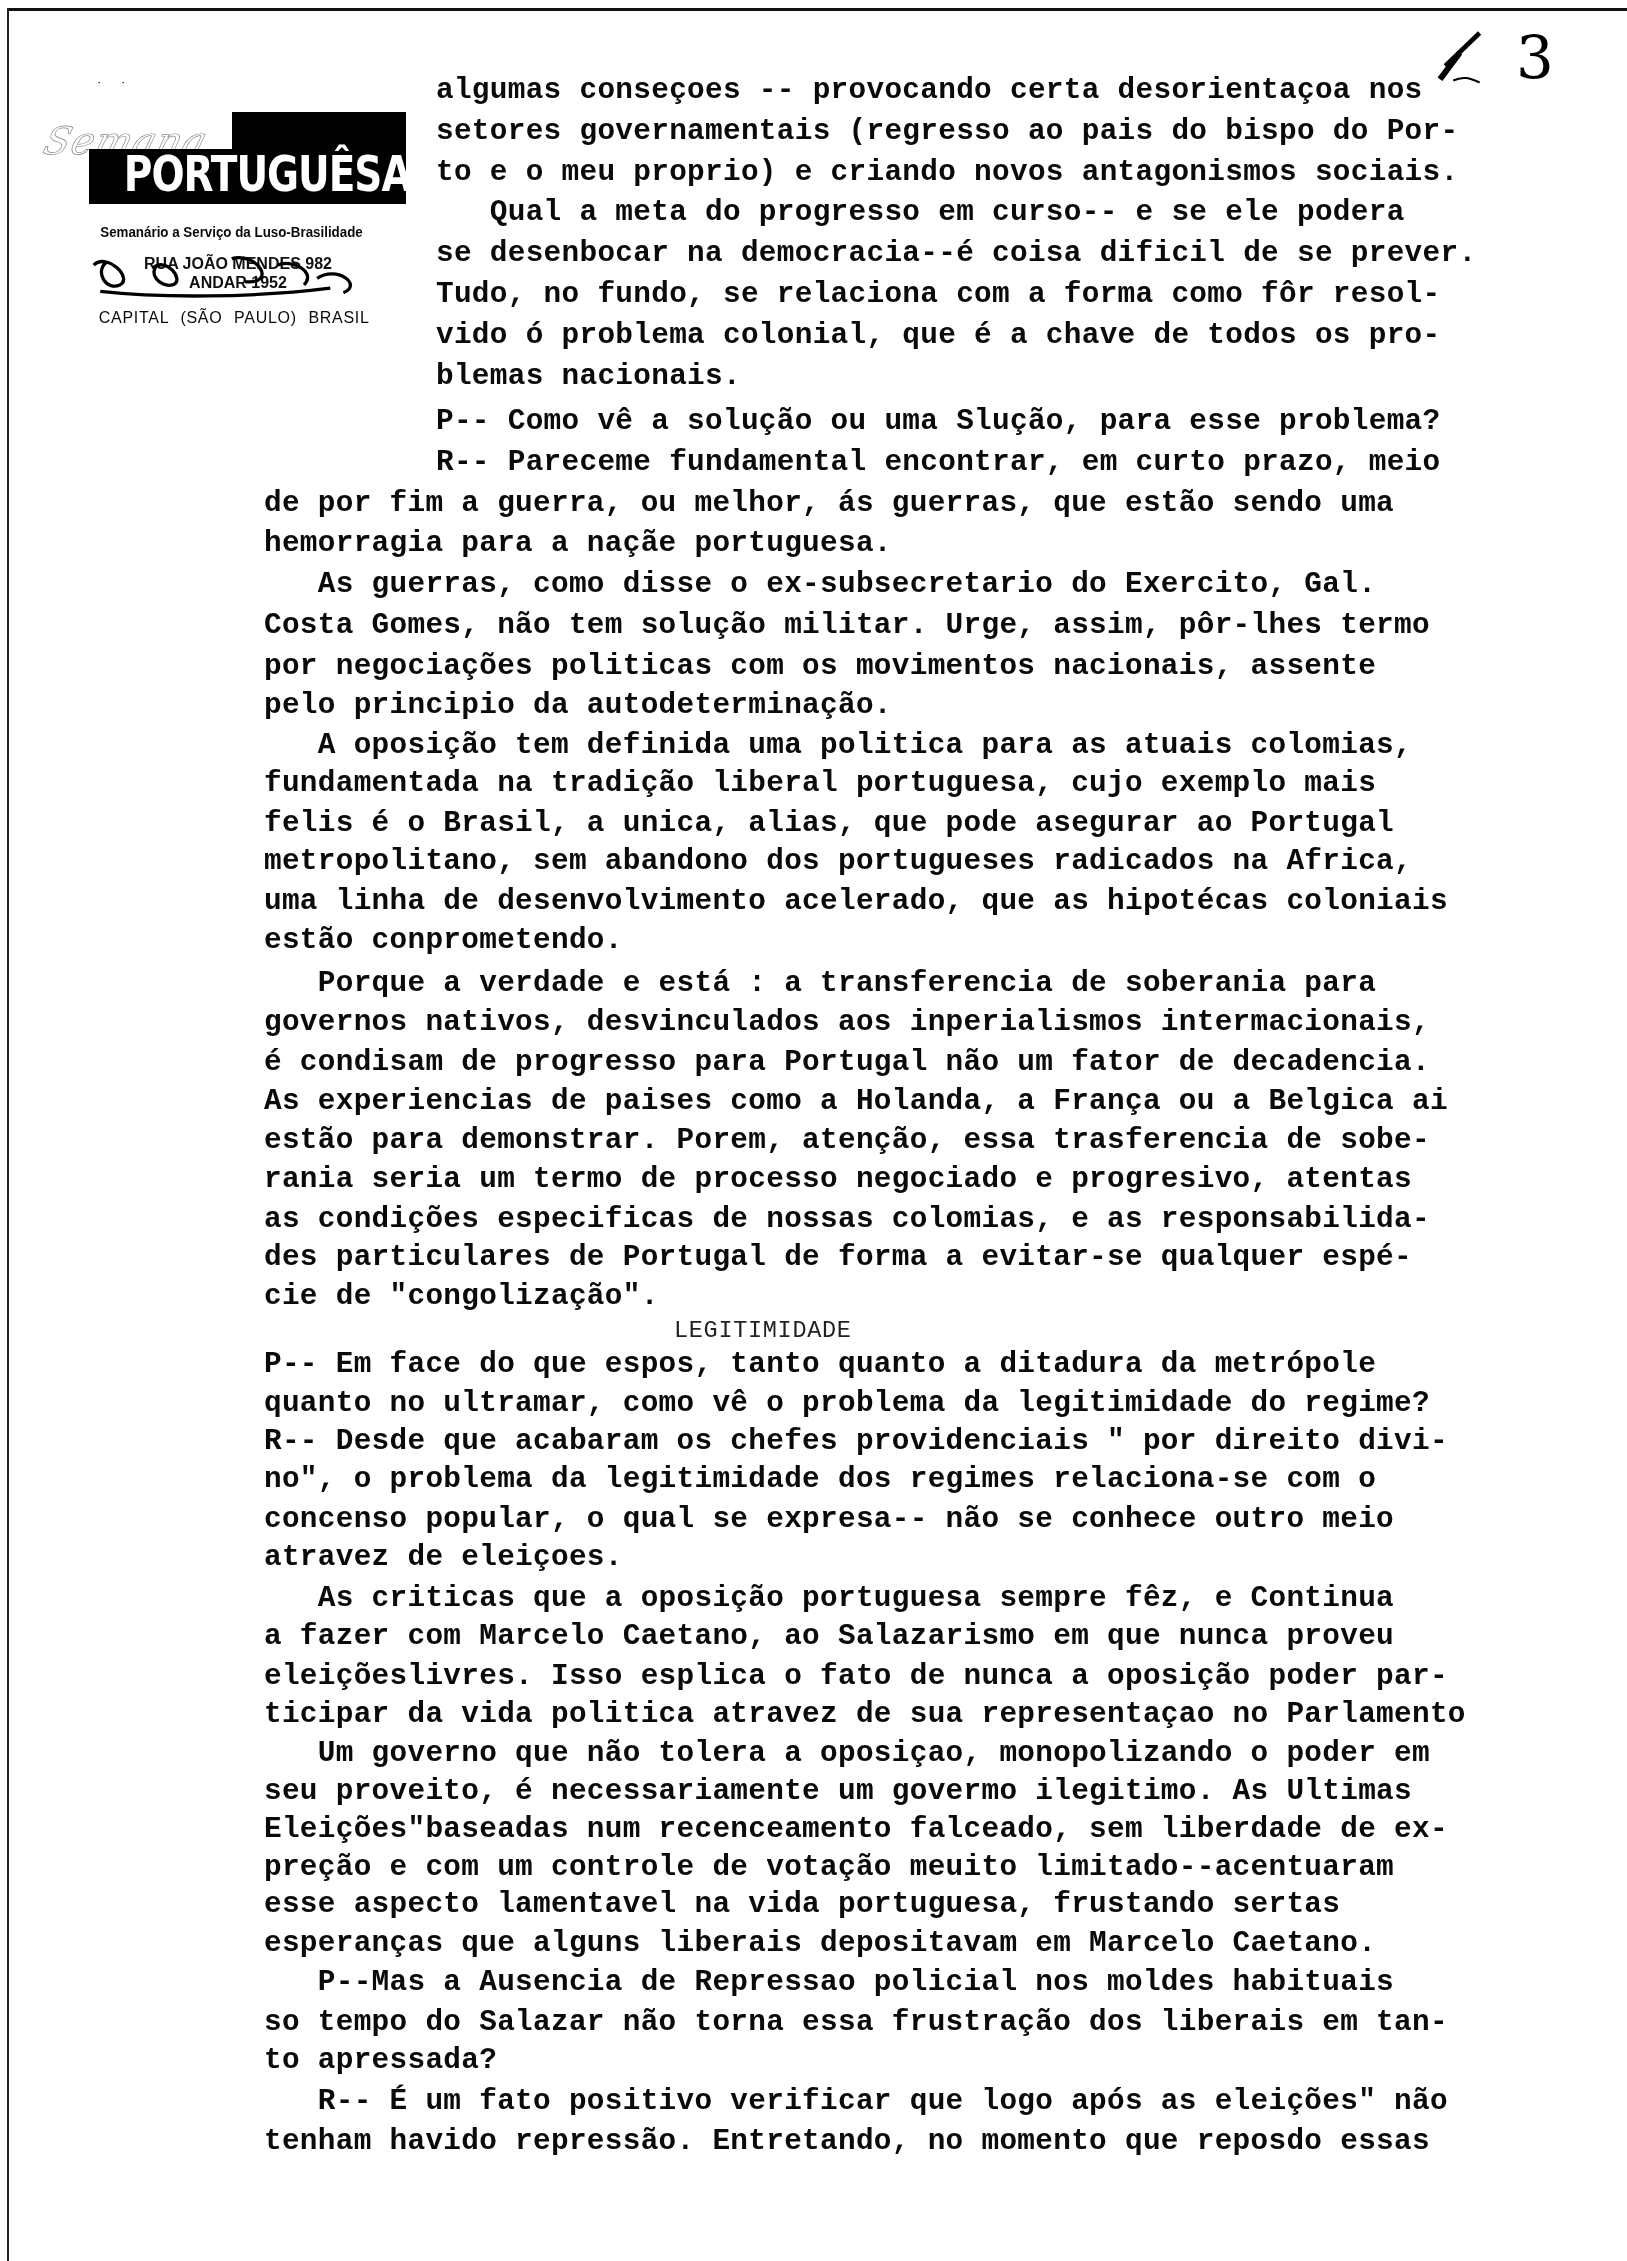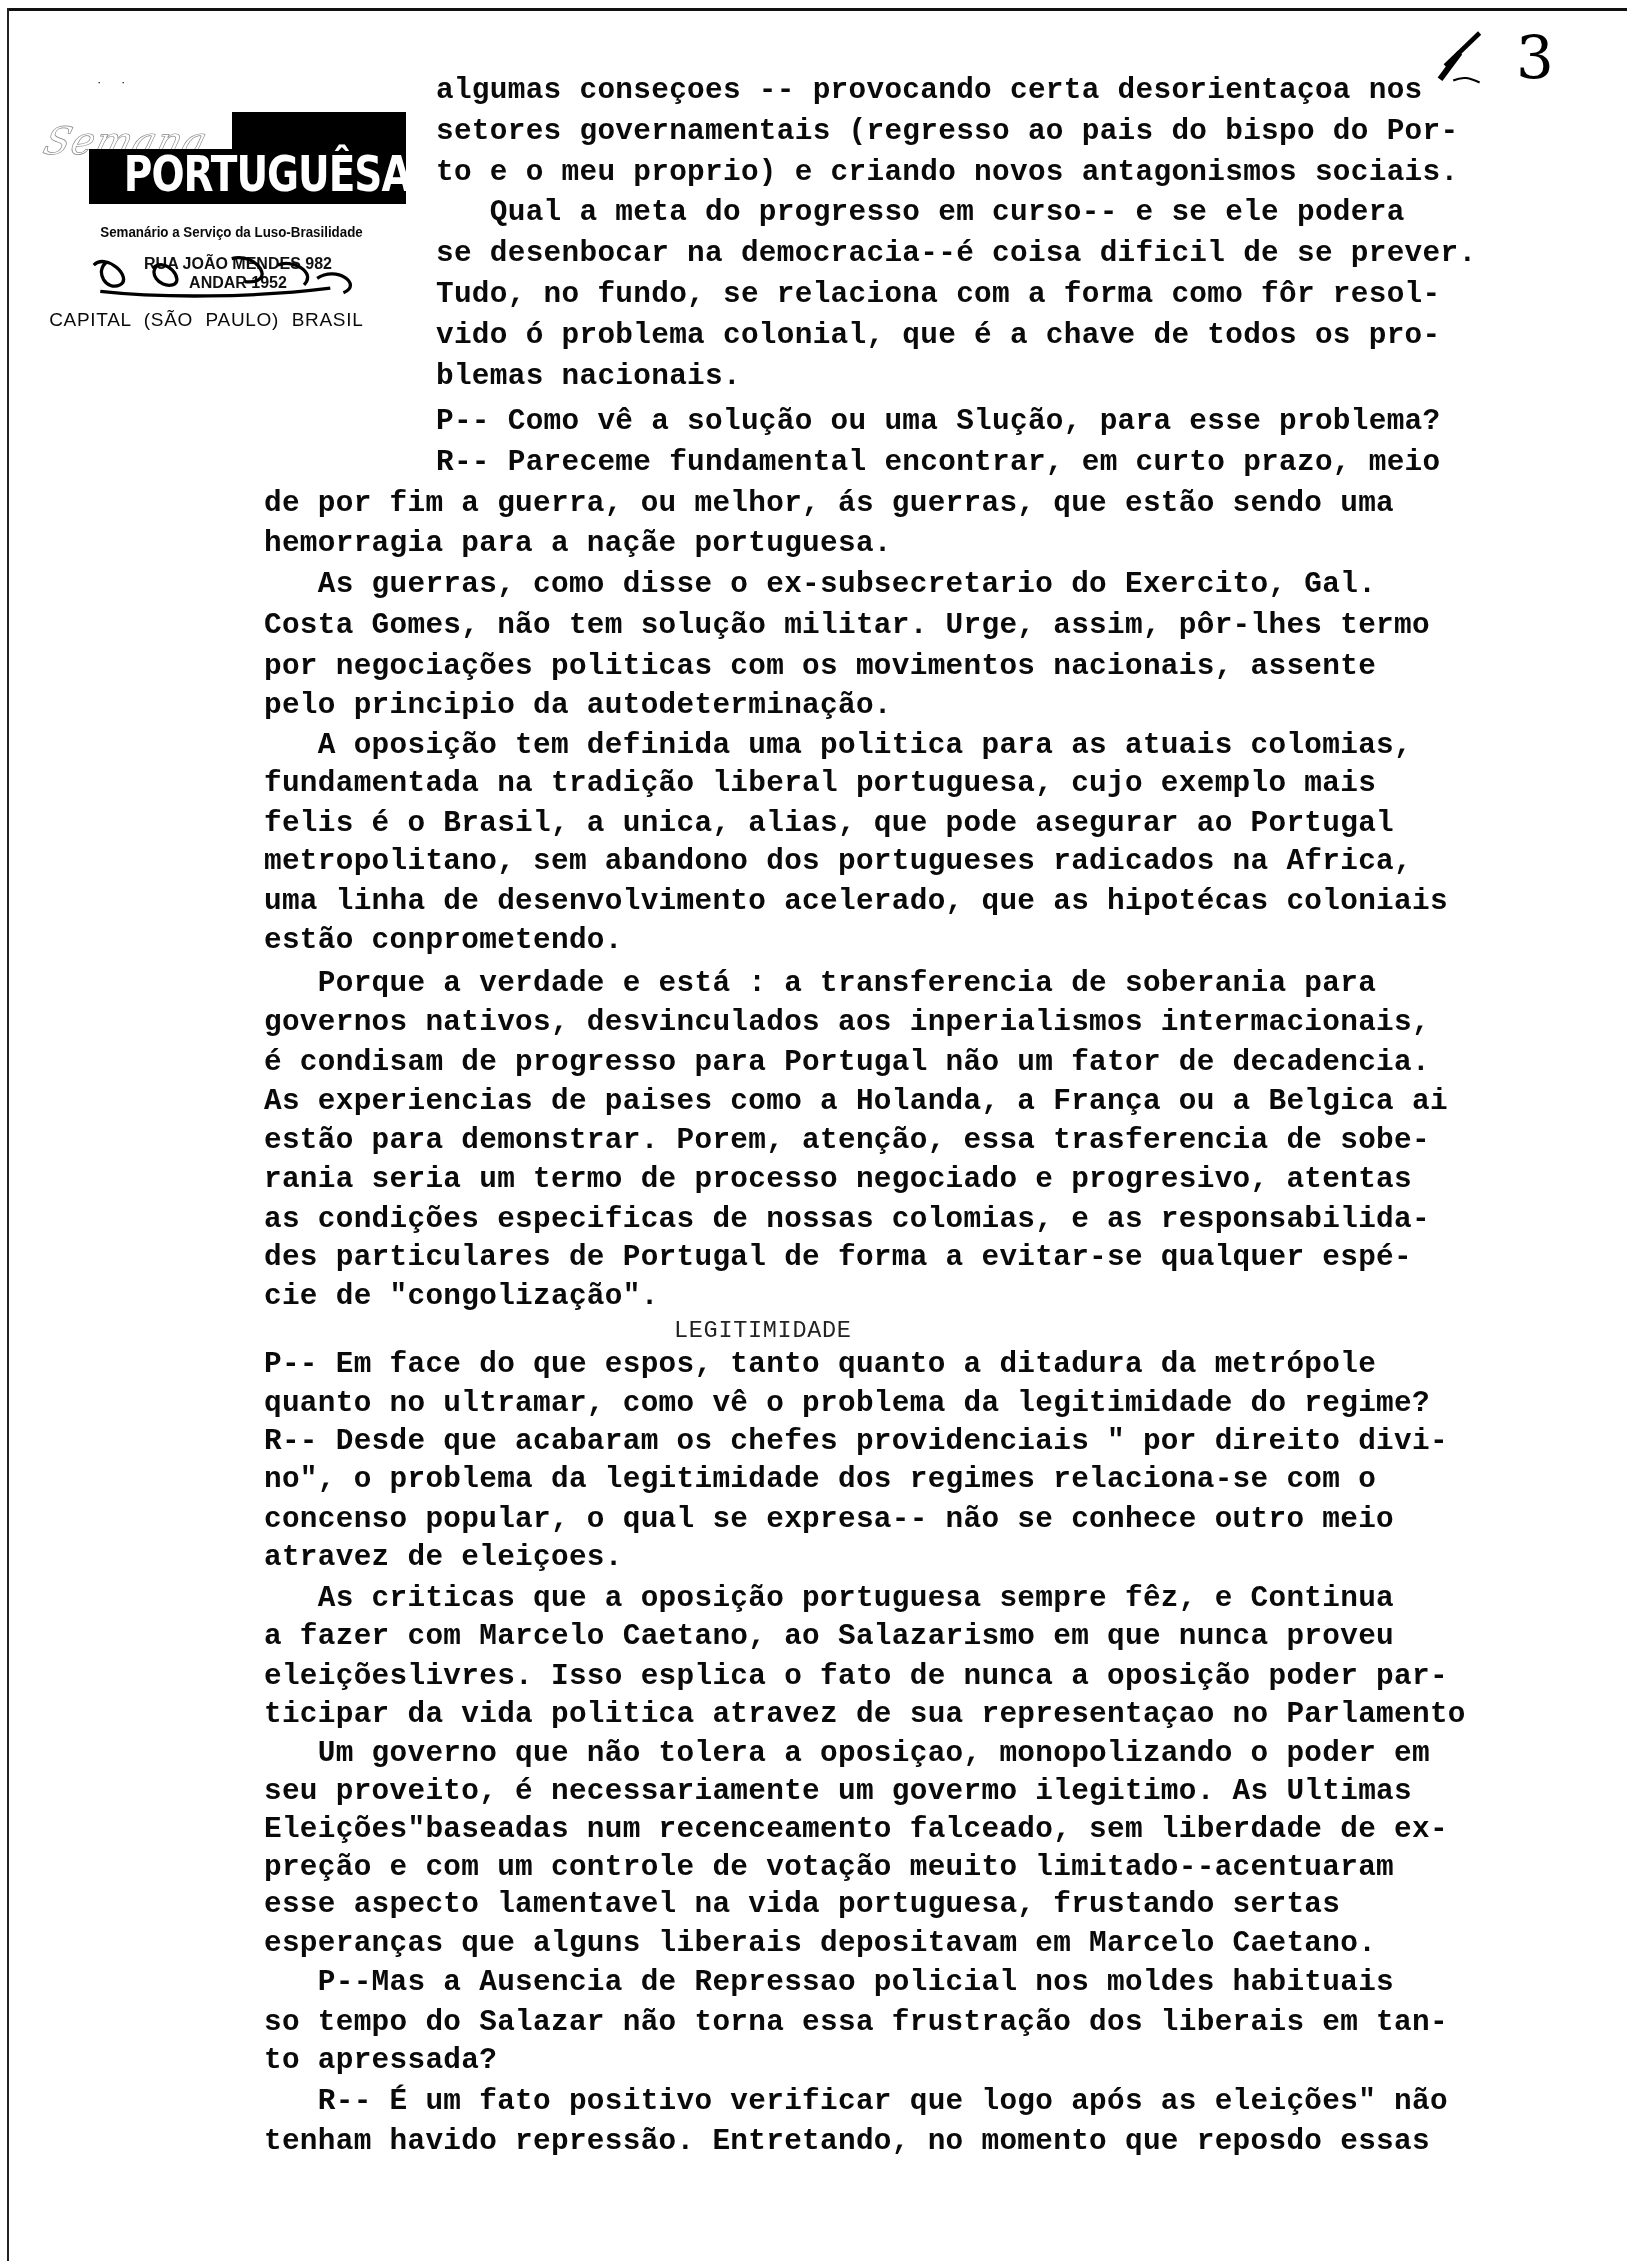--- a/index.html
+++ b/index.html
@@ -122,21 +122,22 @@
     top: 186px;
     width: 310px;
     height: 46px;
   }
   .mast-city {
     position: absolute;
     left: 9.2px;
     top: 243px;
     width: 370px;
     font-family: "Liberation Sans", sans-serif;
-    font-size: 19px;
+    font-size: 16px;
+    text-align: center;
     word-spacing: 6.6px;
     letter-spacing: 0.7px;
   }
   
   .hand-mark {
     position: absolute;
     left: 1374px;
     top: 13.2px;
     width: 198px;
     height: 73px;

